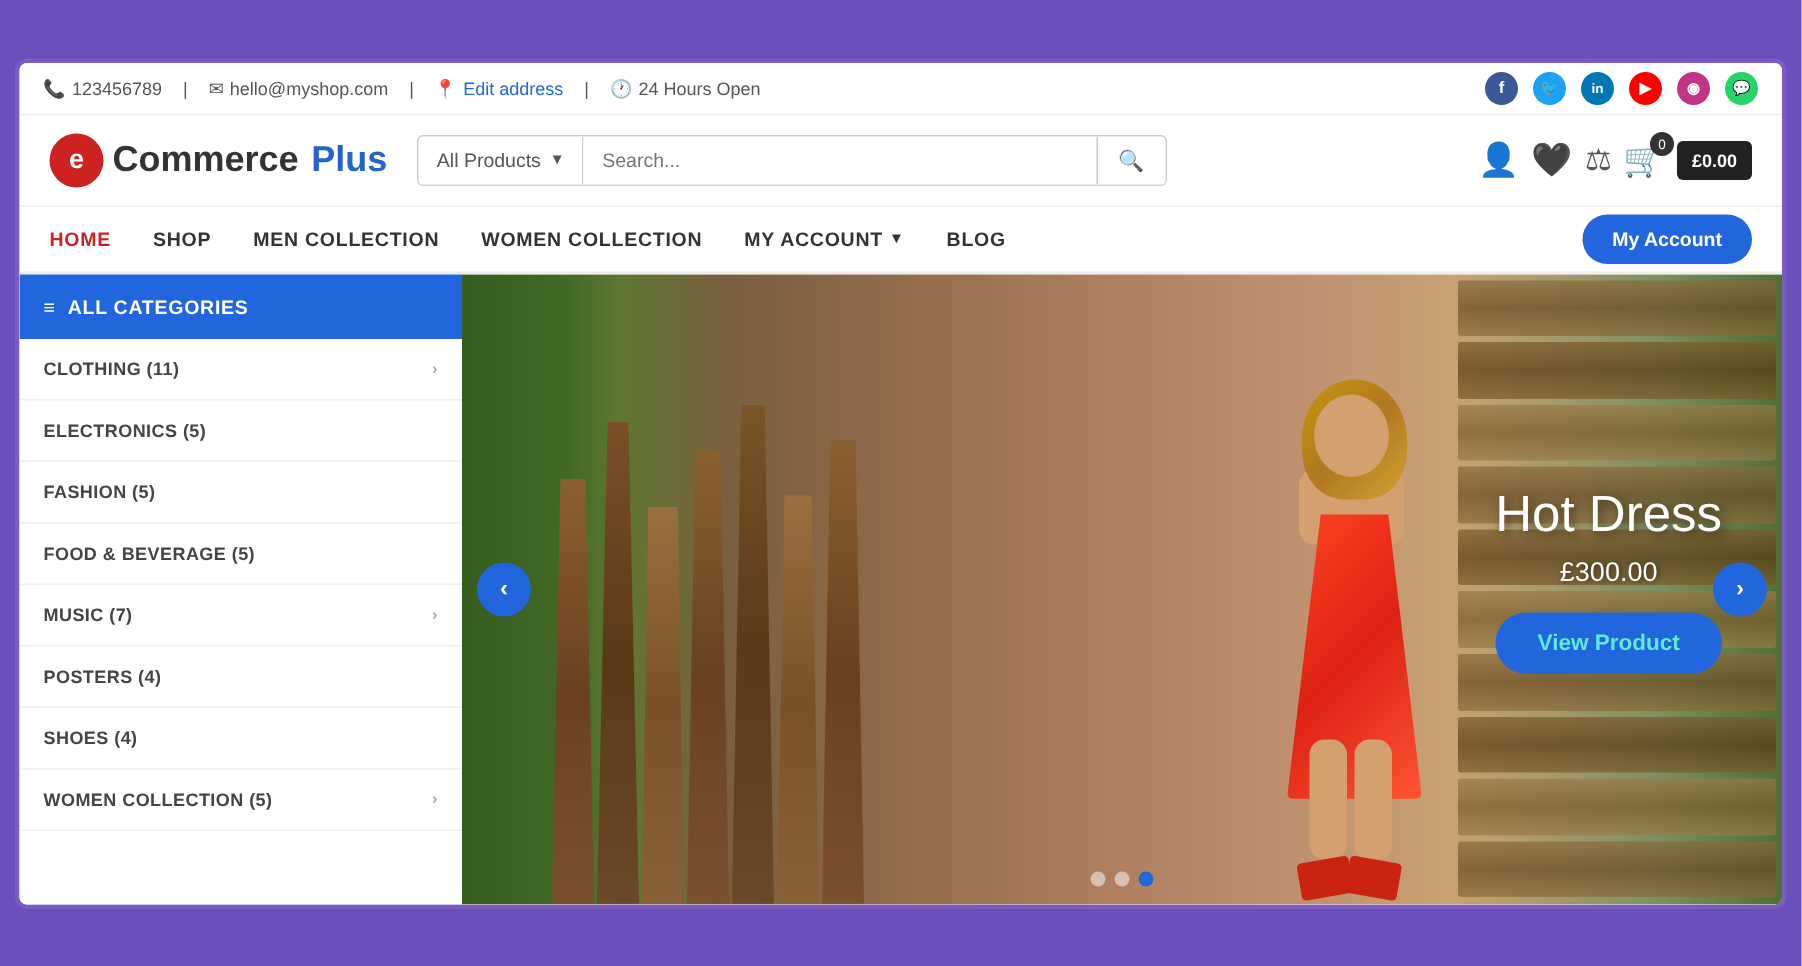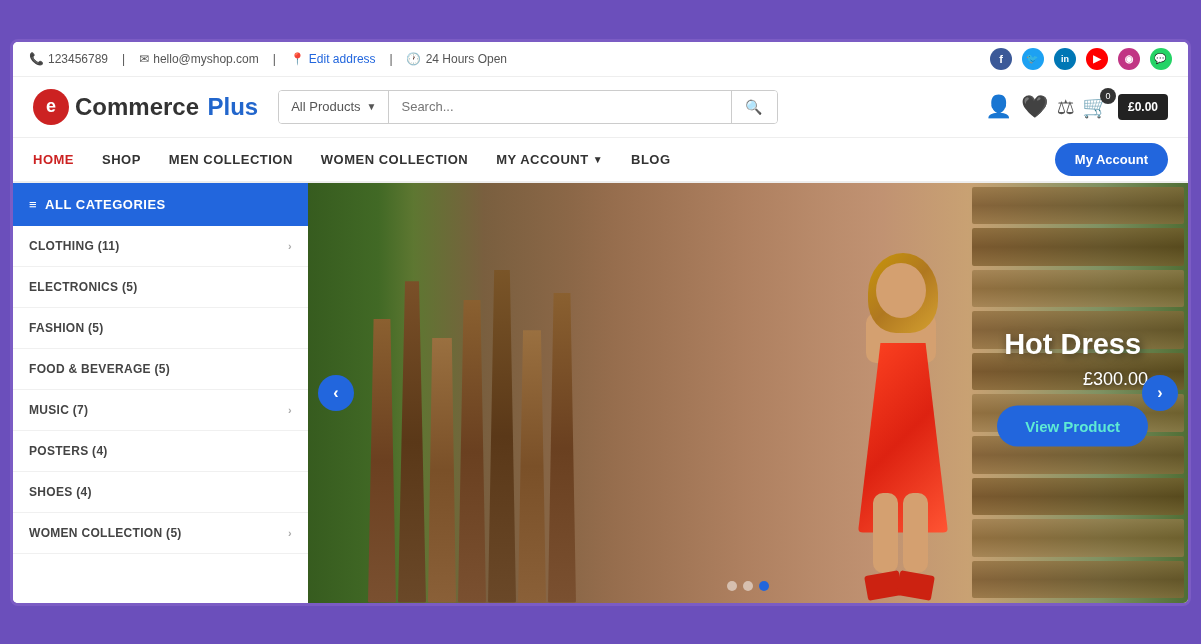--- a/index.html
+++ b/index.html
@@ -478,22 +478,22 @@
           <div style="flex:1;background:linear-gradient(to bottom,#8b6a3a,#6a4a22,#8b6a3a);border-radius:2px;opacity:0.7;"></div>
           <div style="flex:1;background:linear-gradient(to bottom,#7a5a2a,#5a3a12,#7a5a2a);border-radius:2px;opacity:0.7;"></div>
           <div style="flex:1;background:linear-gradient(to bottom,#9a7a4a,#7a5a2a,#9a7a4a);border-radius:2px;opacity:0.7;"></div>
           <div style="flex:1;background:linear-gradient(to bottom,#8b6a3a,#6a4a22,#8b6a3a);border-radius:2px;opacity:0.7;"></div>
           <div style="flex:1;background:linear-gradient(to bottom,#7a5a2a,#5a3a12,#7a5a2a);border-radius:2px;opacity:0.7;"></div>
           <div style="flex:1;background:linear-gradient(to bottom,#9a7a4a,#7a5a2a,#9a7a4a);border-radius:2px;opacity:0.7;"></div>
           <div style="flex:1;background:linear-gradient(to bottom,#8b6a3a,#6a4a22,#8b6a3a);border-radius:2px;opacity:0.7;"></div>
         </div>
 
         <div style="position:absolute;right:40px;top:50%;transform:translateY(-55%);text-align:center;z-index:10;">
-          <h2 class="hero-title" style="font-size:29px;font-weight:700;color:white;text-shadow:2px 2px 8px rgba(0,0,0,0.6);margin-bottom:8px;">Hot Dress</h2>
-          <p class="hero-price" style="font-size:18px;color:white;text-shadow:1px 1px 4px rgba(0,0,0,0.6);margin-bottom:16px;text-align:right;">£300.00</p>
+          <h2 class="hero-title" style="font-size:34px;font-weight:400;color:white;text-shadow:2px 2px 8px rgba(0,0,0,0.6);margin-bottom:8px;">Hot Dress</h2>
+          <p class="hero-price" style="font-size:18px;color:white;text-shadow:1px 1px 4px rgba(0,0,0,0.6);margin-bottom:16px;">£300.00</p>
           <button class="hero-btn">View Product</button>
         </div>
       </div>
 
       <div class="hero-prev">‹</div>
       <div class="hero-next">›</div>
 
       <div class="hero-dots">
         <div class="hero-dot"></div>
         <div class="hero-dot"></div>

